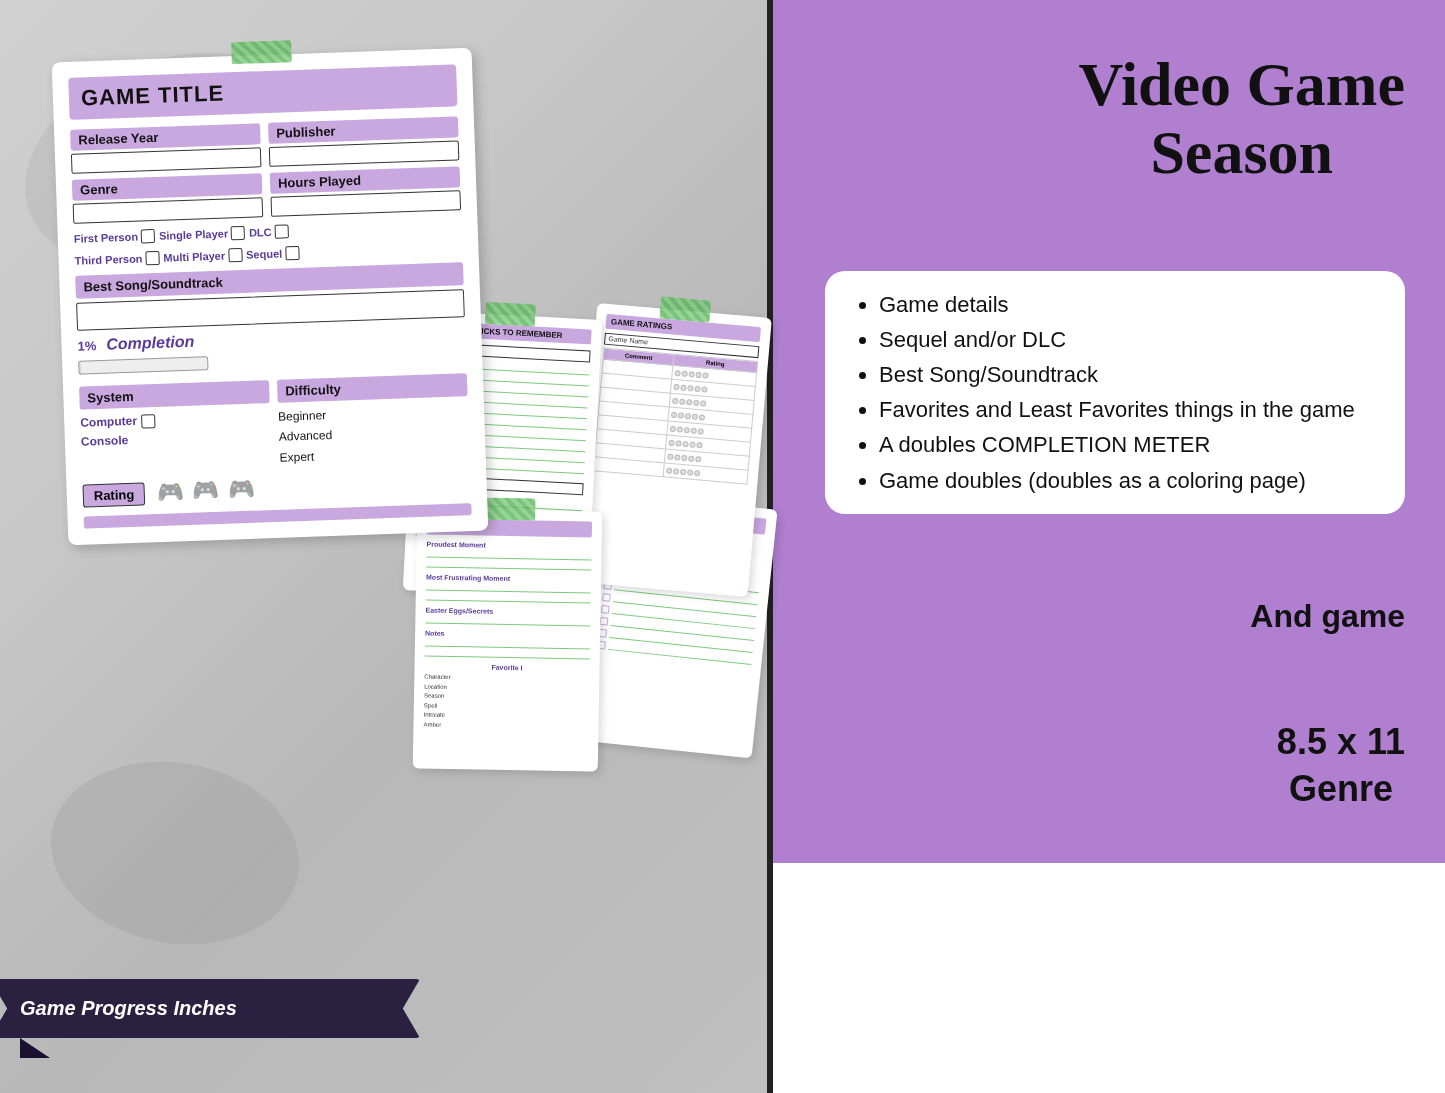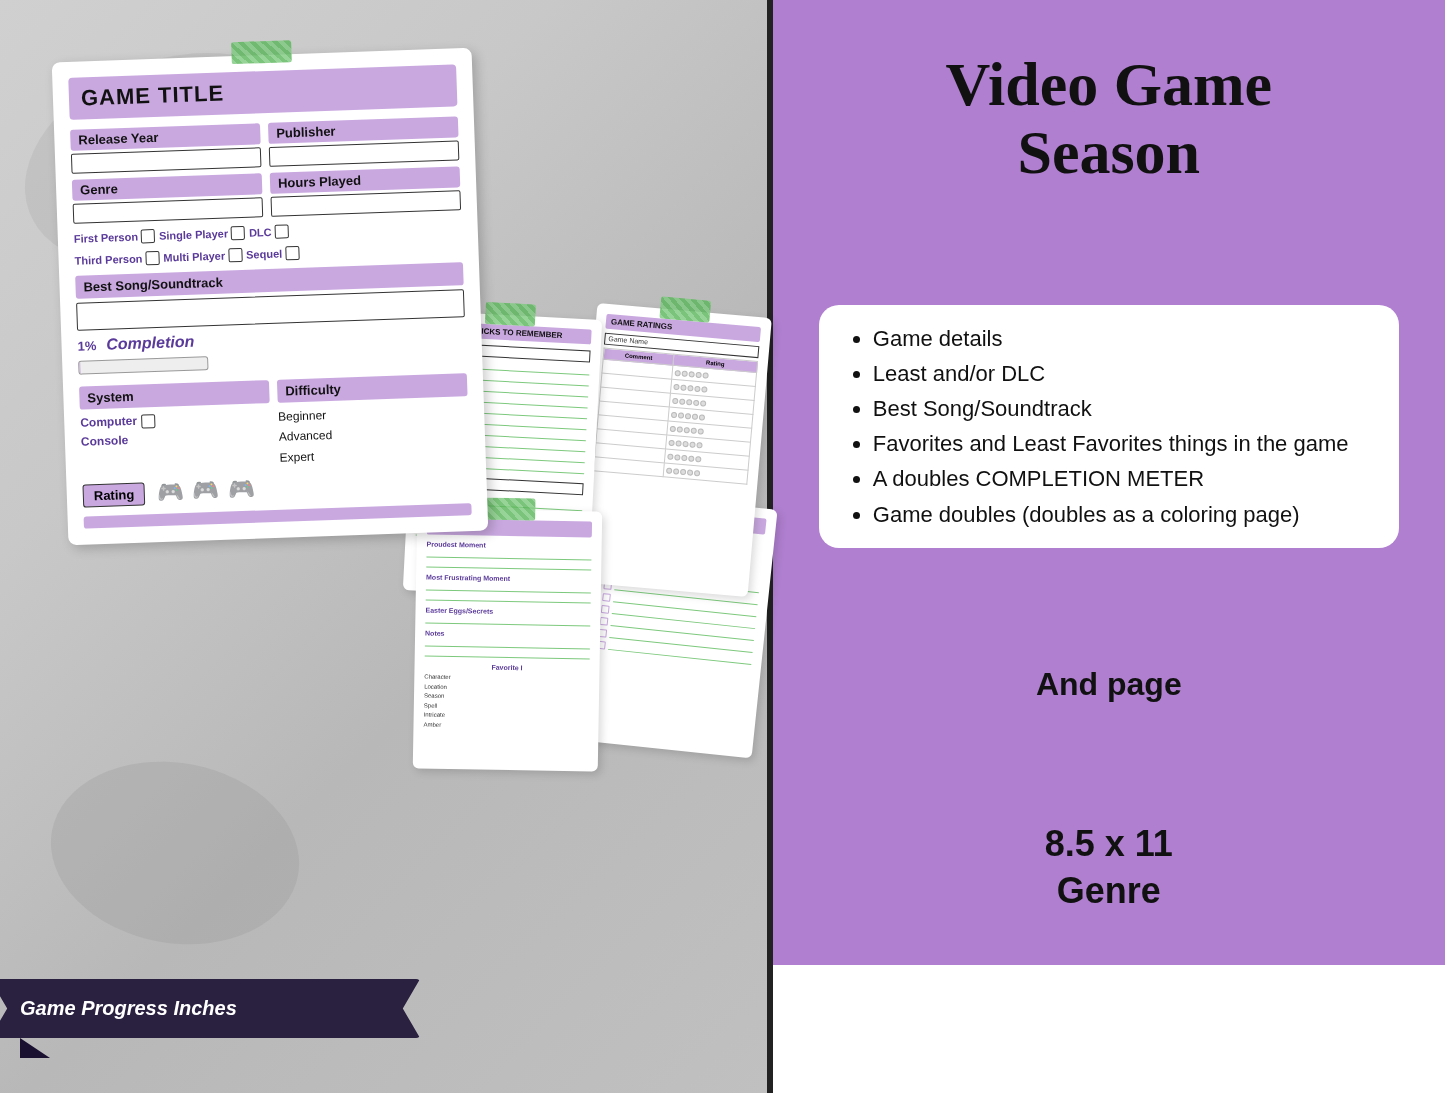--- a/index.html
+++ b/index.html
@@ -493,25 +493,25 @@
       width: 0;
       height: 0;
       border-left: 30px solid #1a1030;
       border-right: 0px solid transparent;
       border-top: 20px solid transparent;
     }
 
     
     .right-panel {
       width: 675px;
-      height: 965px;
+      height: 863px;
       background: #b07fd0;
       display: flex;
       flex-direction: column;
-      align-items: center;
+      align-items: flex-end;
       justify-content: space-between;
       padding: 50px 40px;
     }
 
     .divider-bar {
       width: 6px;
       height: 1093px;
       background: #222;
       flex-shrink: 0;
     }
@@ -894,28 +894,28 @@
 
 <div class="right-panel">
   <div class="product-title">
     <div>Video Game</div>
     <div>Season</div>
   </div>
 
   <div class="features-box">
     <ul class="features-list">
       <li>Game details</li>
-      <li>Least and/or DLC</li>
+      <li>Sequel and/or DLC</li>
       <li>Best Song/Soundtrack</li>
       <li>Favorites and Least Favorites things in the game</li>
       <li>A doubles COMPLETION METER</li>
       <li>Game doubles (doubles as a coloring page)</li>
     </ul>
   </div>
 
-  <div class="and-more">And page</div>
+  <div class="and-more">And game</div>
 
   <div class="size-text">
     <div>8.5 x 11</div>
     <div>Genre</div>
   </div>
 
 </div>
 
 </body></html>

